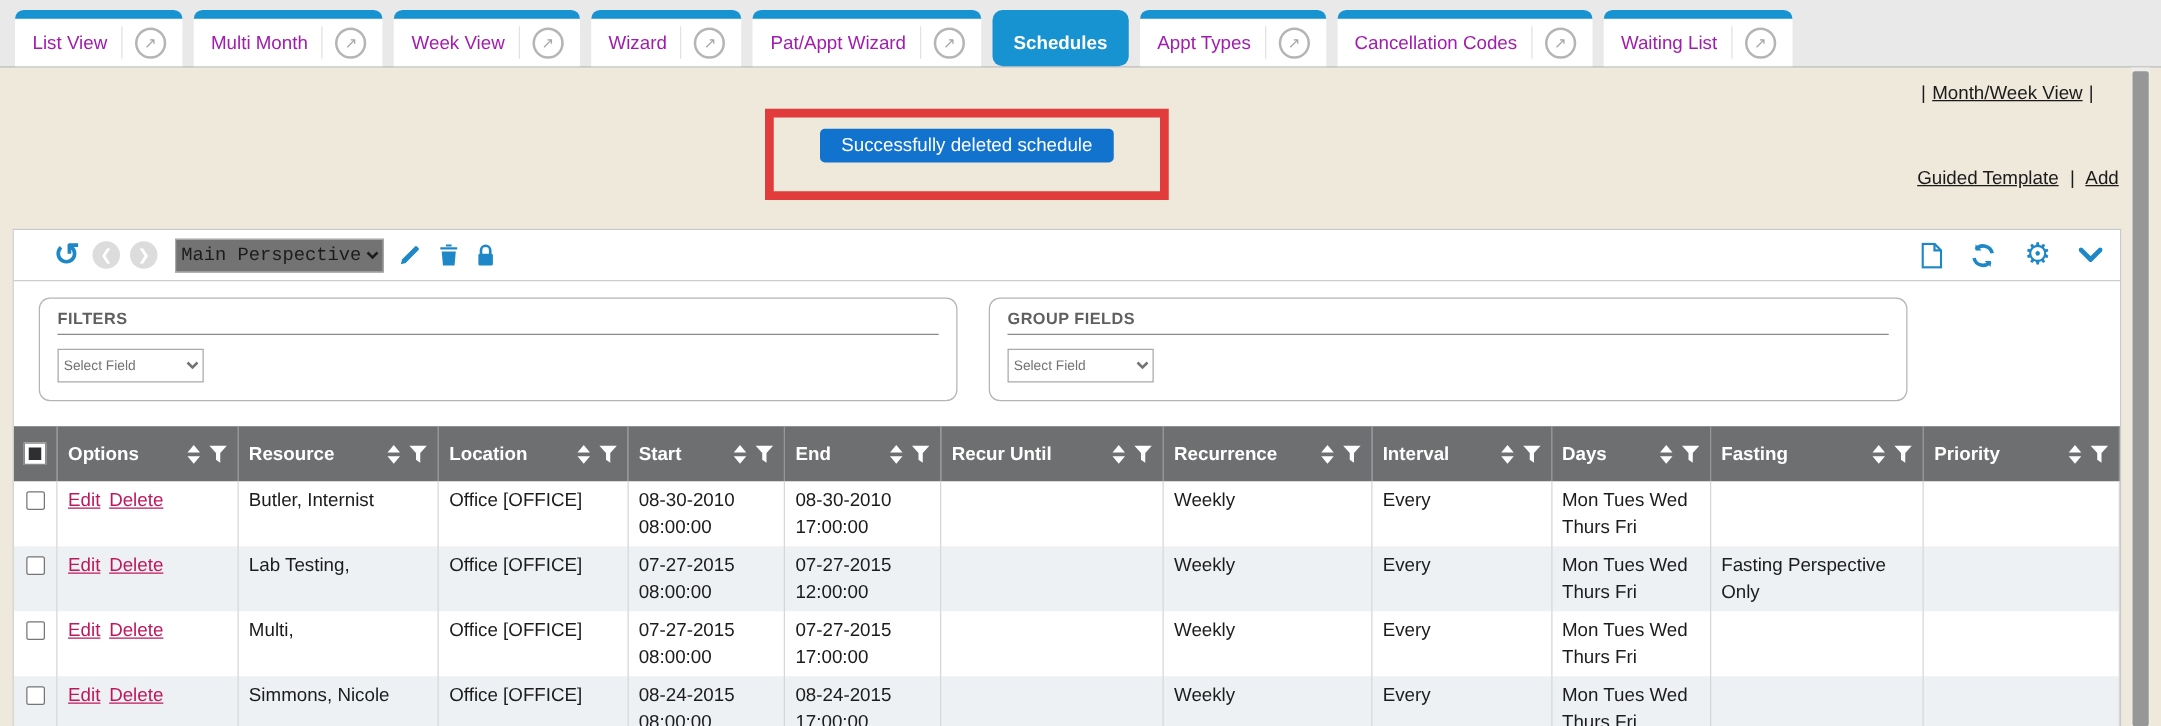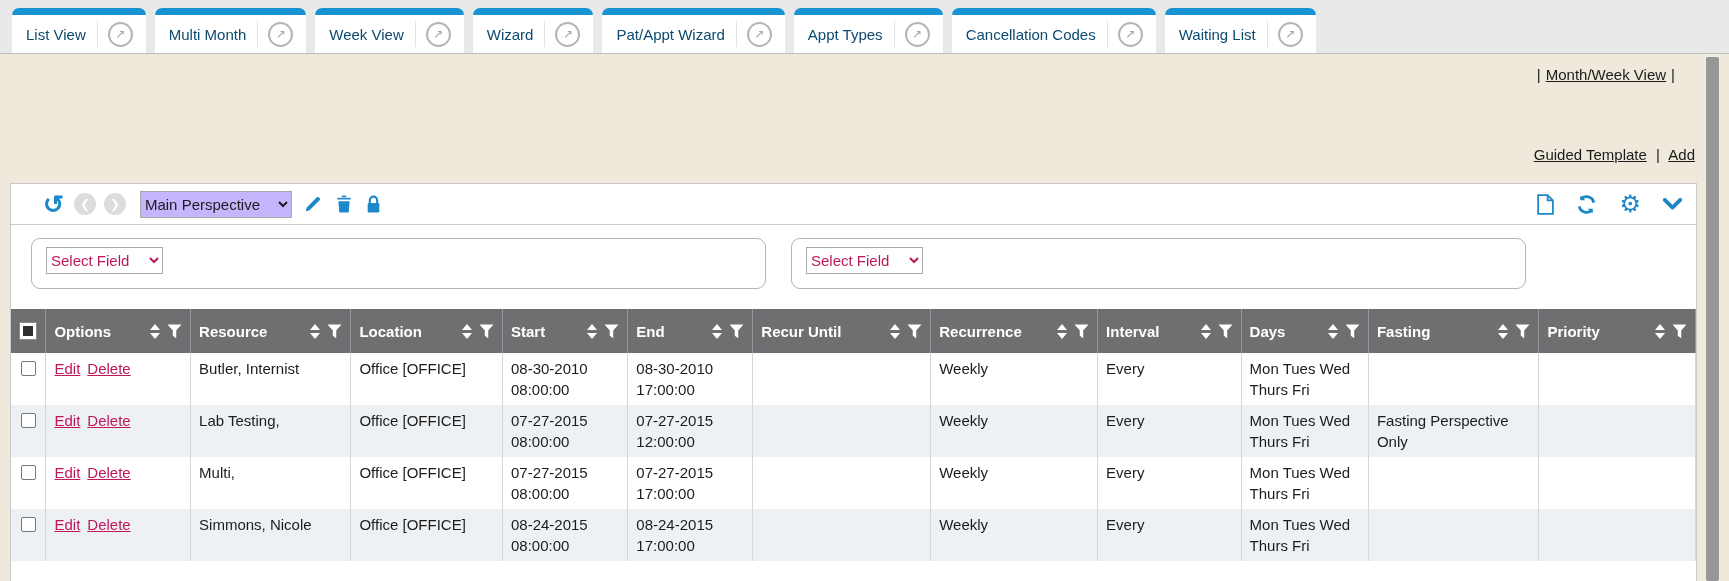--- a/index.html
+++ b/index.html
@@ -7,66 +7,66 @@
        font-family:"Liberation Sans",sans-serif;-webkit-font-smoothing:antialiased;}
   .page{position:relative;width:1729px;height:581px;overflow:hidden;}
 
   
   .tabbar{height:54px;background:#e9e9e9;border-bottom:1px solid #bdbdbd;
           display:flex;align-items:flex-end;padding-left:12px;gap:9px;box-sizing:border-box;}
   .tab{background:#fff;border-radius:8px 8px 0 0;height:45px;display:flex;align-items:center;
        padding:7px 10px 0 14px;position:relative;cursor:pointer;box-sizing:border-box;}
   .tab::before{content:'';position:absolute;top:0;left:0;right:0;height:7px;background:#1793d1;
        border-radius:8px 8px 0 0;}
-  .tab-label{font-size:15px;color:#0c4a6e;padding-right:11px;white-space:nowrap;}
+  .tab-label{font-size:15px;color:#a21caf;padding-right:11px;white-space:nowrap;}
   .tab-sep{width:1px;height:26px;background:#e2e2e2;margin-right:10px;}
   .popout{width:21px;height:21px;border:2px solid #b5b5b5;border-radius:50%;color:#a5a5a5;
        font-size:12px;line-height:1;display:flex;align-items:center;justify-content:center;margin-right:3px;flex:none;}
   .tab.active{background:#1793d1;border-radius:8px;padding:7px 17px 0 17px;}
   .tab.active::before{background:transparent;}
   .tab.active .tab-label{color:#fff;font-weight:bold;padding-right:0;}
 
   
   .content{position:relative;height:527px;}
   .top-links{position:absolute;top:12px;right:49px;font-size:15px;color:#1b1b1b;}
   .top-links a,.add-links a{color:#1b1b1b;text-decoration:underline;cursor:pointer;}
   .pipe{margin:0 5px;text-decoration:none;}
-  .add-links{position:absolute;top:92px;right:34px;font-size:15px;color:#1b1b1b;}
+  .add-links{position:absolute;top:80px;right:34px;font-size:15px;color:#1b1b1b;}
 
   .red-box{position:absolute;left:612px;top:33px;width:323px;height:73px;box-sizing:border-box;
        border:7px solid #e23b3b;display:flex;justify-content:center;align-items:flex-start;}
   .notif{margin-top:9px;background:#1173ce;color:#fff;font-size:15px;border:none;border-radius:4px;
        padding:5px 17px;font-family:"Liberation Sans",sans-serif;white-space:nowrap;}
 
   
   .panel{position:absolute;top:129px;left:10px;right:32px;height:600px;background:#fff;
        border:1px solid #c9c9c9;box-sizing:border-box;overflow:hidden;}
   .toolbar{height:40px;border-bottom:1px solid #ccc;display:flex;align-items:center;padding:0 14px 0 12px;}
   .tb-title{display:flex;align-items:baseline;gap:6px;padding-right:18px;border-right:1px solid #d2d2d2;
        height:40px;align-items:center;}
   .tb-bold{font-weight:bold;color:#4a4a4a;font-size:15px;}
   .tb-count{color:#6e6e6e;font-size:14px;}
   .undo{color:#1e87c7;font-size:25px;font-weight:bold;line-height:1;margin:0 10px 0 20px;cursor:pointer;}
   .navbtn{width:22px;height:22px;border-radius:50%;background:#dcdcdc;color:#fff;font-size:12px;
        display:flex;align-items:center;justify-content:center;margin-right:8px;cursor:default;flex:none;}
-  .persp{height:27px;font-size:15px;min-width:152px;border:1px solid #a9a9a9;background:#c4b5fd;
-       color:#1c1c1c;margin:0 12px 0 6px;font-family:Liberation Sans, sans-serif;}
+  .persp{height:27px;font-size:15px;min-width:152px;border:1px solid #a9a9a9;background:#737373;
+       color:#1c1c1c;margin:0 12px 0 6px;font-family:Liberation Mono, monospace;}
   .ticon{color:#1e87c7;display:inline-flex;align-items:center;margin-right:14px;cursor:pointer;}
   .ticon svg{display:block;}
   .gear{color:#1e87c7;font-size:24px;line-height:1;cursor:pointer;}
   .tb-spacer{flex:1;}
   .r{margin-right:0;margin-left:22px;}
 
   .filters-row{display:flex;gap:25px;padding:13px 0 14px 20px;}
   .fieldbox{width:735px;box-sizing:border-box;border:1px solid #b5b5b5;border-radius:9px;
        padding:8px 14px 14px 14px;}
   .legend{font-size:13px;font-weight:bold;color:#5f5f5f;letter-spacing:.4px;
        border-bottom:1px solid #8a8a8a;padding-bottom:5px;margin-bottom:11px;}
-  .fieldbox select{height:27px;font-size:15px;min-width:117px;border:1px solid #a9a9a9;background:#fff;
-       color:#be185d;font-family:"Liberation Sans",sans-serif;}
+  .fieldbox select{height:27px;font-size:11px;min-width:117px;border:1px solid #a9a9a9;background:#fff;
+       color:#737373;font-family:"Liberation Sans",sans-serif;}
 
   
   table.grid{border-collapse:collapse;table-layout:fixed;margin-top:6px;font-size:15px;}
   .grid th{background:#6e6f71;color:#fff;font-weight:bold;text-align:left;padding:0 8px;height:33px;
        border-right:1px solid #97989b;box-sizing:border-box;cursor:pointer;}
   .th-in{display:flex;align-items:center;gap:7px;}
   .th-label{flex:1;white-space:nowrap;overflow:hidden;}
   .sort{display:inline-flex;flex-direction:column;gap:3px;flex:none;}
   .tri-up{width:0;height:0;border-left:5px solid transparent;border-right:5px solid transparent;
        border-bottom:6px solid #fff;}
@@ -111,20 +111,23 @@
       <div class="tab">
         <span class="tab-label">Wizard</span>
         <span class="tab-sep"></span>
         <span class="popout">↗</span>
       </div>
       <div class="tab">
         <span class="tab-label">Pat/Appt Wizard</span>
         <span class="tab-sep"></span>
         <span class="popout">↗</span>
       </div>
+      <div class="tab active">
+        <span class="tab-label">Schedules</span>
+      </div>
       <div class="tab">
         <span class="tab-label">Appt Types</span>
         <span class="tab-sep"></span>
         <span class="popout">↗</span>
       </div>
       <div class="tab">
         <span class="tab-label">Cancellation Codes</span>
         <span class="tab-sep"></span>
         <span class="popout">↗</span>
       </div>
@@ -134,20 +137,23 @@
         <span class="popout">↗</span>
       </div>
     </div>
 
   <div class="content">
 
     <div class="top-links">
       <span class="pipe">|</span><a>Month/Week View</a><span class="pipe">|</span>
     </div>
 
+    <div class="red-box">
+      <div class="notif">Successfully deleted schedule</div>
+    </div>
 
     <div class="add-links">
       <a>Guided Template</a>
       <span class="pipe">|</span>
       <a>Add</a>
     </div>
 
     <div class="panel">
 
       <div class="toolbar">
@@ -193,25 +199,27 @@
         <span class="gear r">⚙</span>
         <span class="ticon r">
           <svg width="19" height="12" viewBox="0 0 16 10">
               <path d="M1.5 1.5 8 8l6.5-6.5" stroke="currentColor" stroke-width="3.2" fill="none" stroke-linecap="round" stroke-linejoin="round"></path>
             </svg>
         </span>
       </div>
 
       <div class="filters-row">
         <div class="fieldbox">
+          <div class="legend">FILTERS</div>
           <select>
             <option>Select Field</option>
           </select>
         </div>
         <div class="fieldbox">
+          <div class="legend">GROUP FIELDS</div>
           <select>
             <option>Select Field</option>
           </select>
         </div>
       </div>
 
       <table class="grid">
         <thead>
           <tr id="header-row">
             <th style="width:35px">

